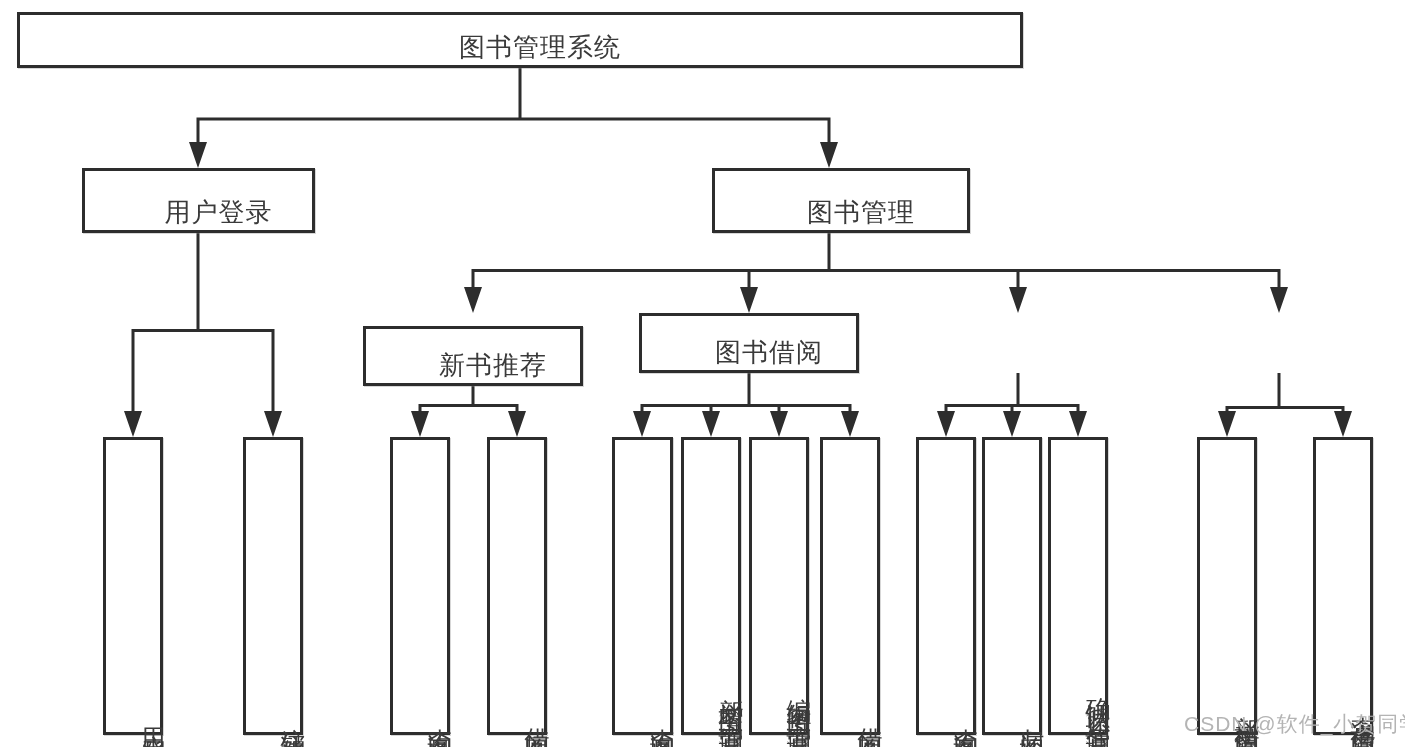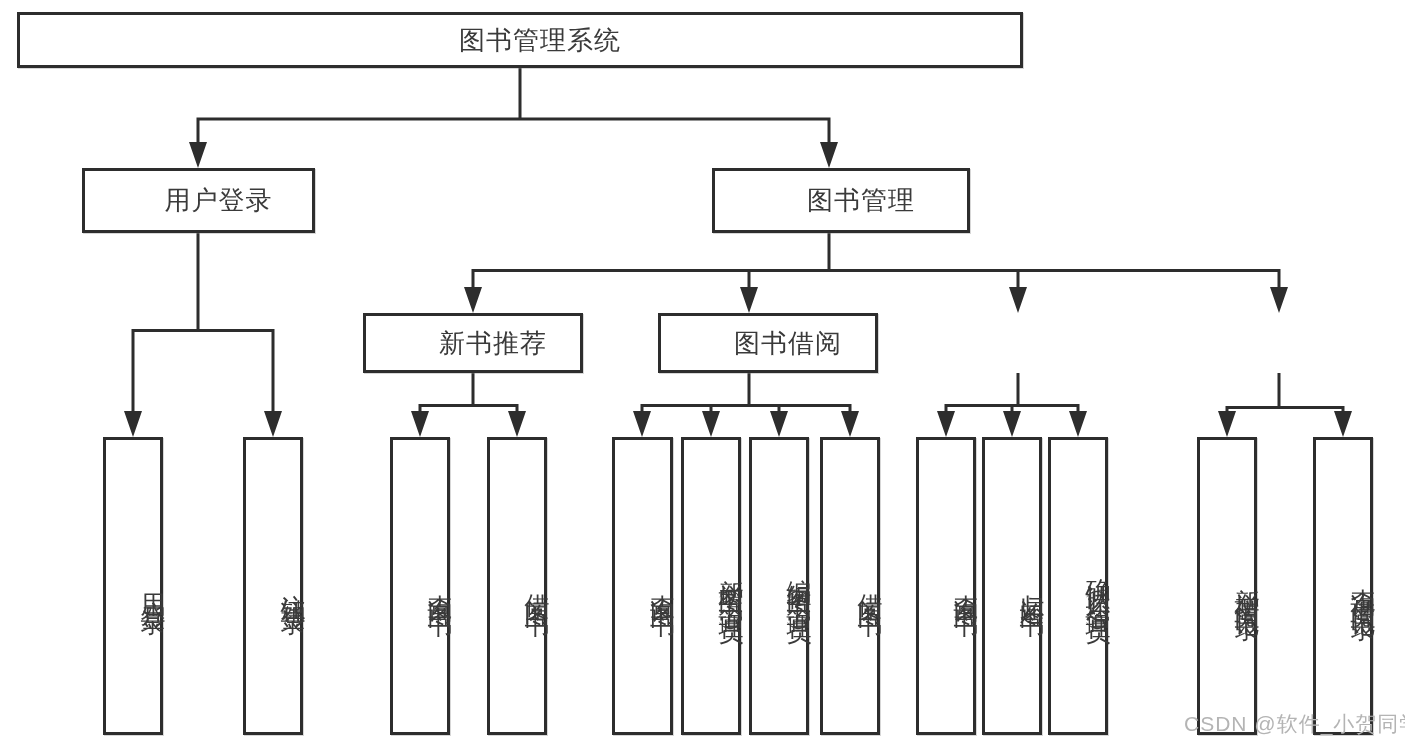--- a/index.html
+++ b/index.html
@@ -18,21 +18,21 @@
   .connectors {
     position:absolute;
     left:0; top:0;
     width:1405px; height:747px;
   }
   .node {
     position:absolute;
     background:#ffffff;
     border:3px solid #2d2d2d;
     display:flex;
-    align-items:center;
+    align-items:flex-end;
     justify-content:center;
     color:#3a3a3a;
     box-shadow:1px 1px 0 rgba(140,140,140,.35);
     padding-left:40px;
   }
   .node.h { font-size:26px; letter-spacing:1px; white-space:nowrap; }
   .node.v span {
     writing-mode:vertical-rl;
     text-orientation:mixed;
     font-size:25px;
@@ -103,24 +103,24 @@
     <span>图书管理系统</span>
   </div>
 
   <div class="node h" style="left:82px;top:168px;width:233px;height:65px">
     <span>用户登录</span>
   </div>
   <div class="node h" style="left:712px;top:168px;width:258px;height:65px">
     <span>图书管理</span>
   </div>
 
-  <div class="node h" style="left:363px;top:313px;width:220px;height:60px">
+  <div class="node h" style="left:363px;top:326px;width:220px;height:60px">
     <span>新书推荐</span>
   </div>
-  <div class="node h" style="left:658px;top:313px;width:220px;height:60px">
+  <div class="node h" style="left:639px;top:313px;width:220px;height:60px">
     <span>图书借阅</span>
   </div>
 
   <div class="node v" style="left:103px;top:437px;width:60px;height:298px">
     <span>用户登录</span>
   </div>
   <div class="node v" style="left:243px;top:437px;width:60px;height:298px">
     <span>注销登录</span>
   </div>
 

